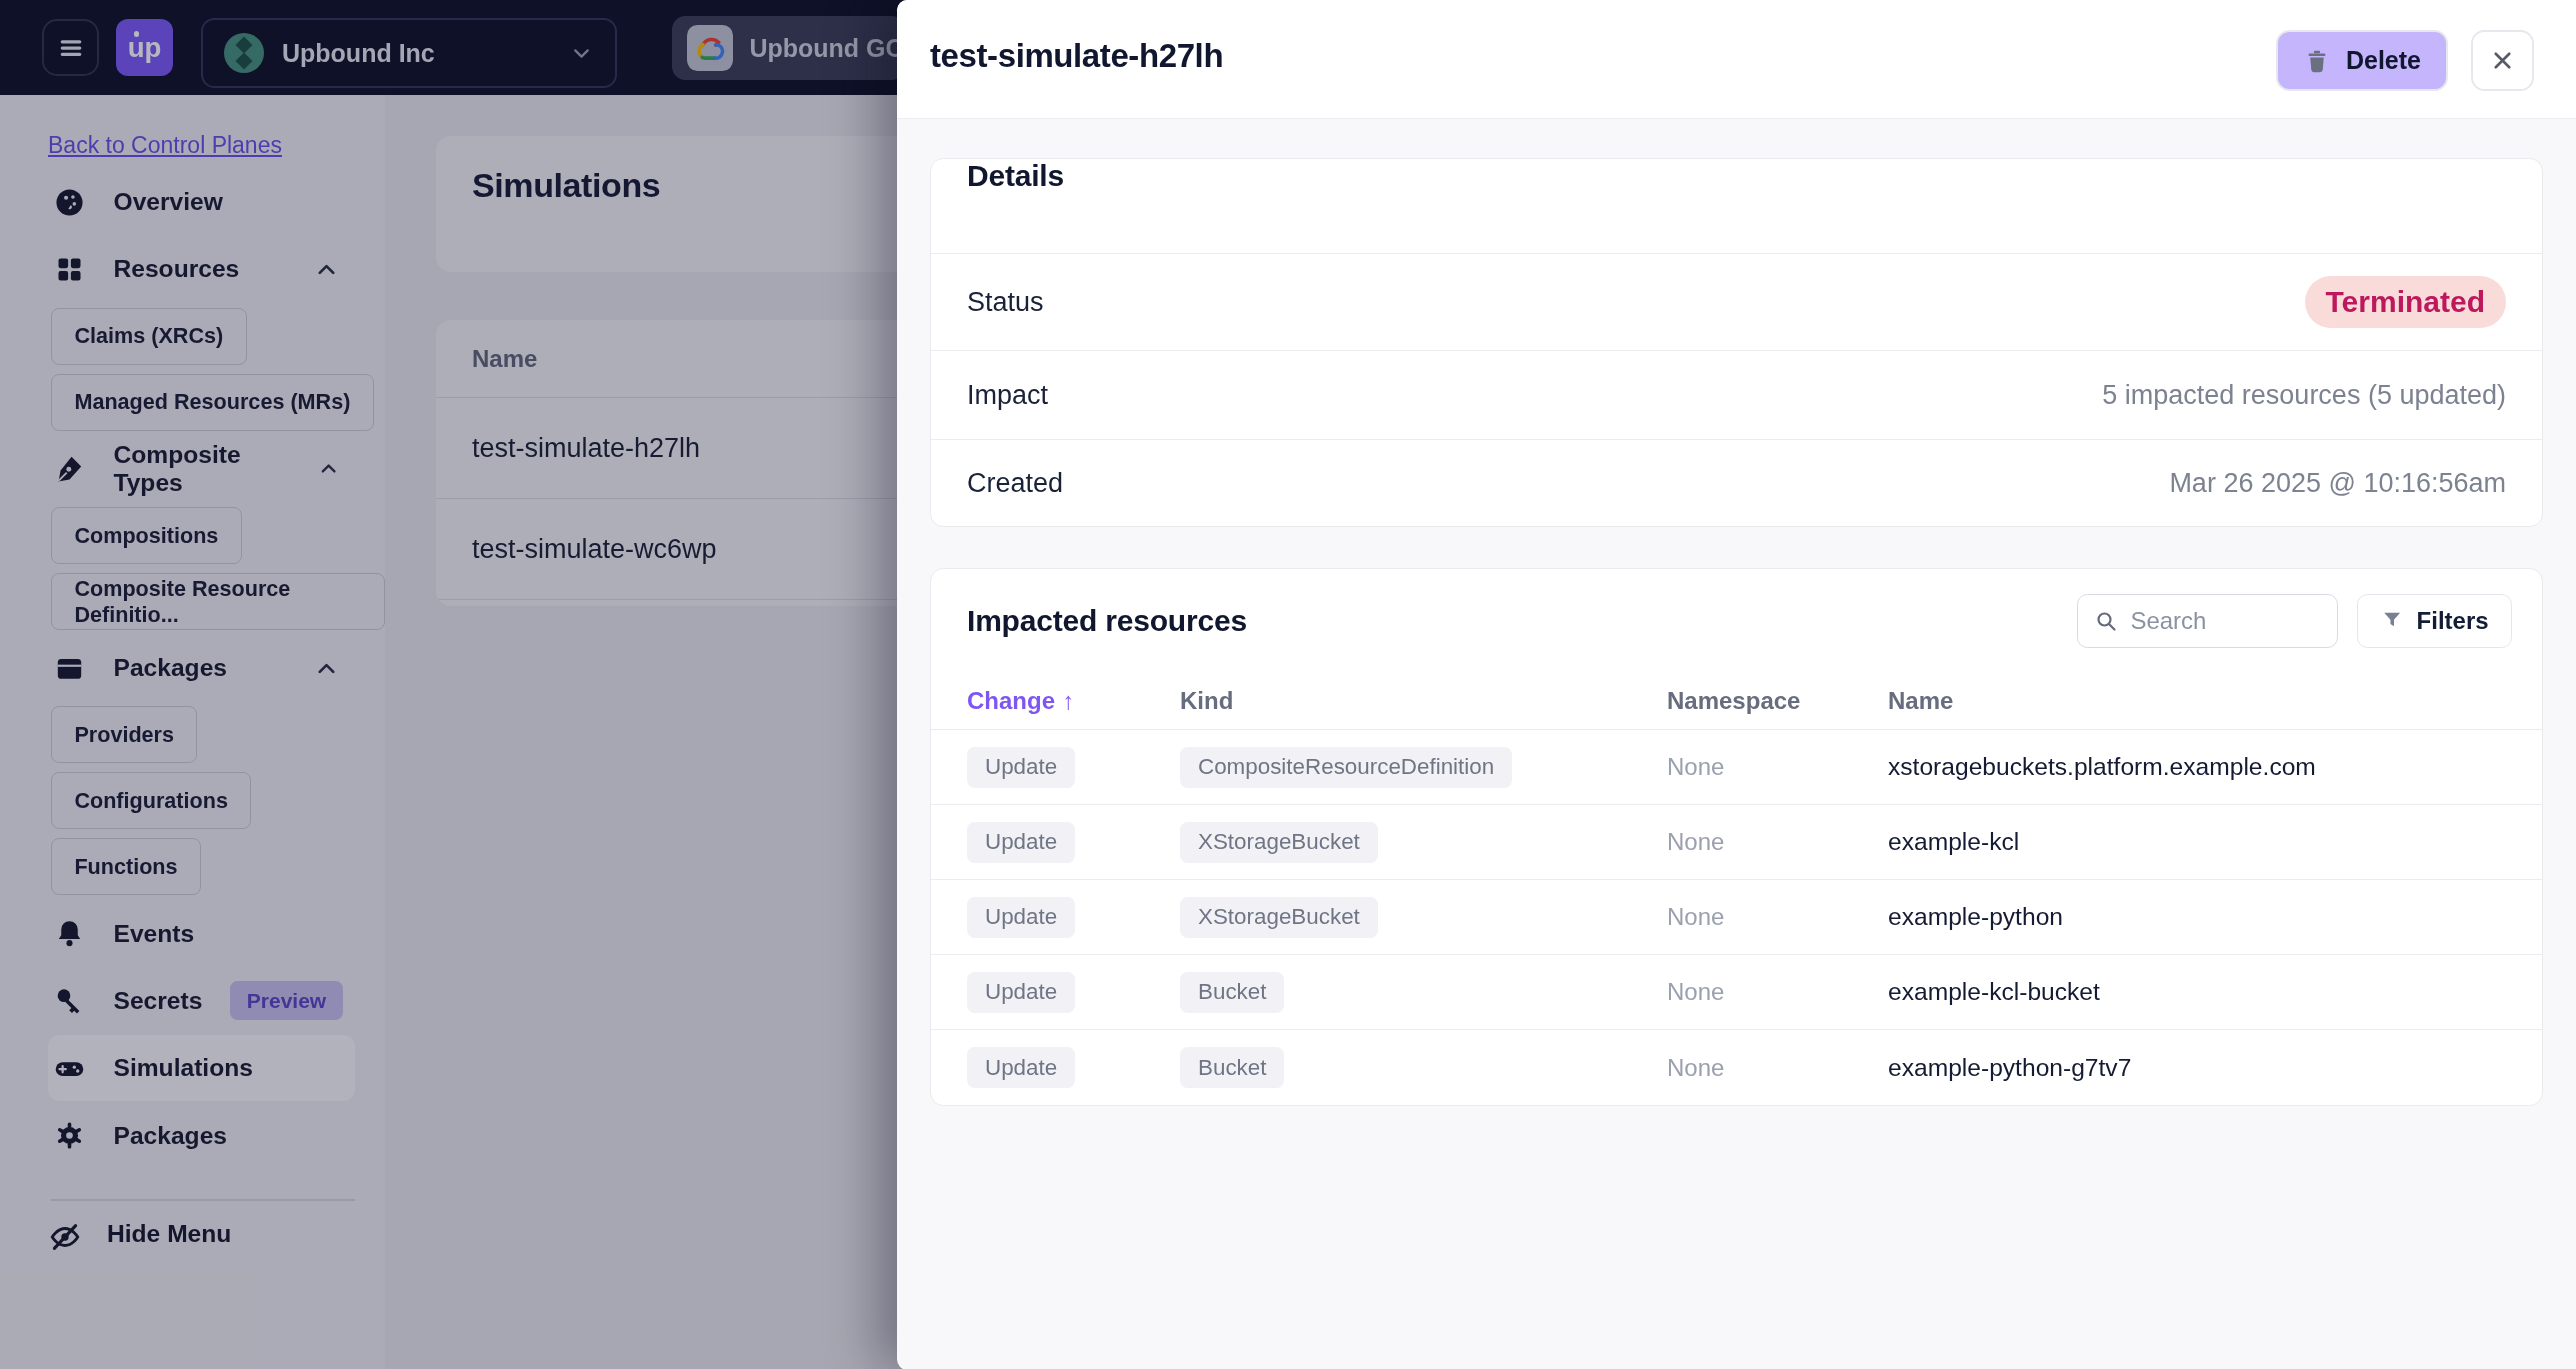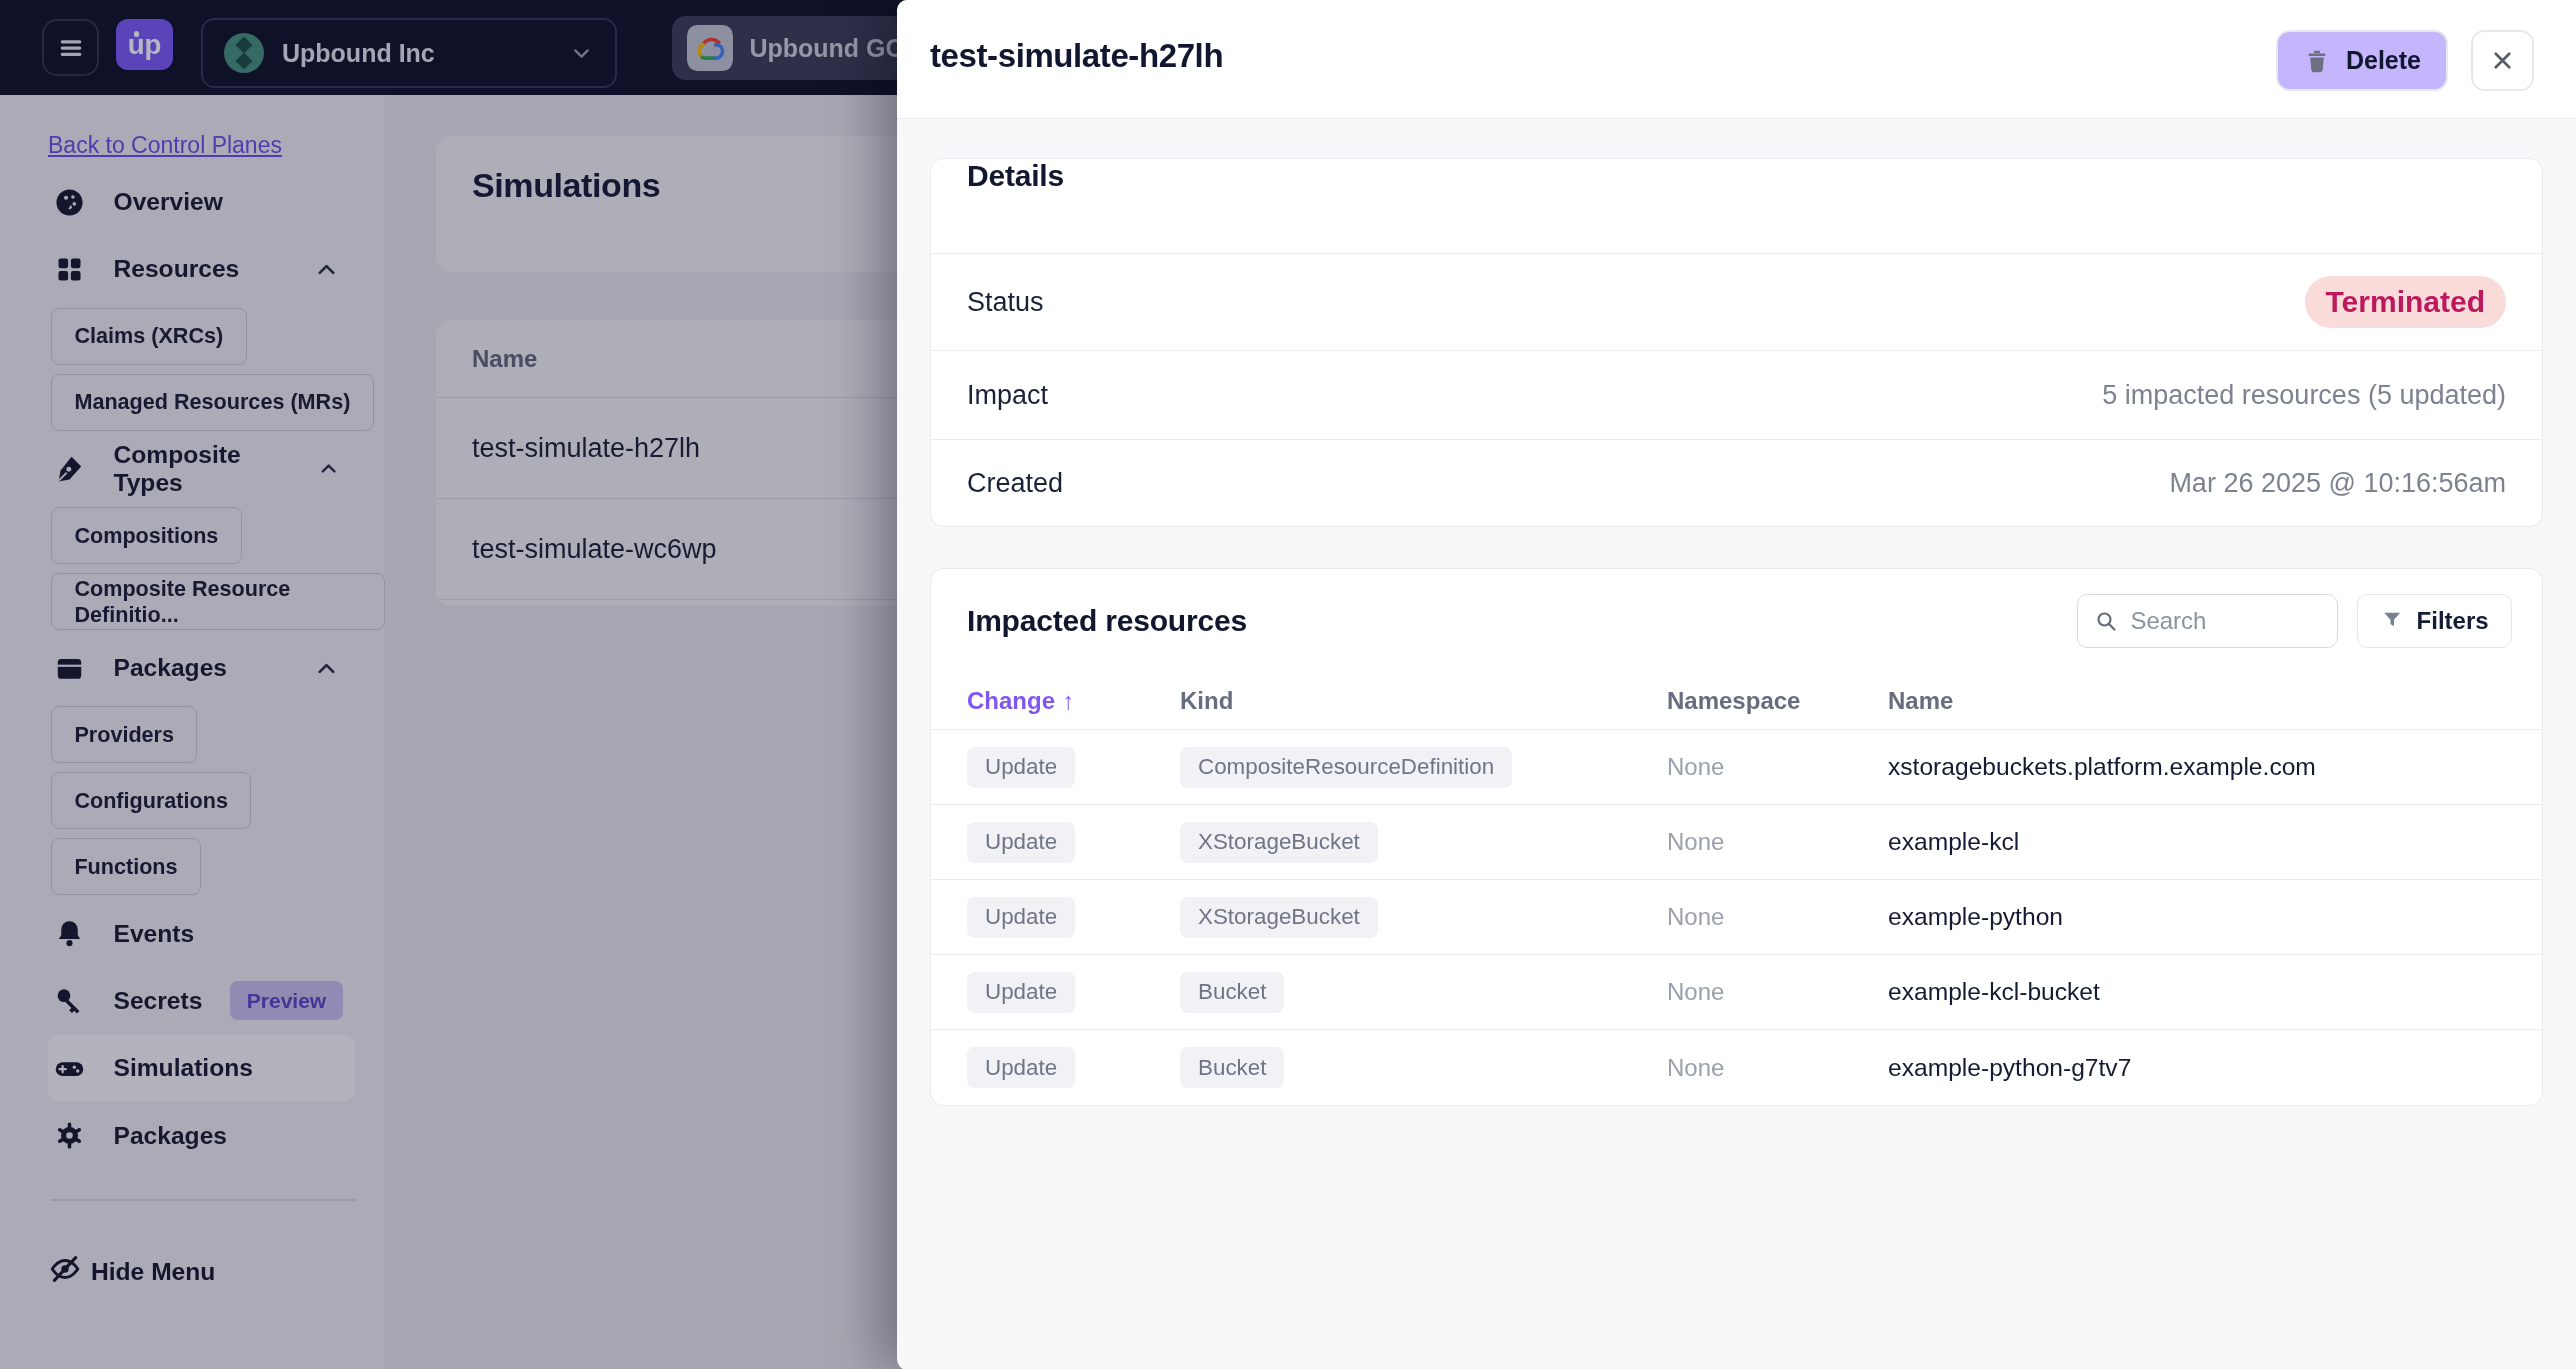--- a/index.html
+++ b/index.html
@@ -6,21 +6,21 @@
   html,body { width:2576px; height:1370px; overflow:hidden; background:#0d1026;
               font-family:"Liberation Sans", sans-serif; }
   .stage { position:absolute; inset:0; width:2576px; height:1370px; overflow:hidden; }
 
   
   .topbar { position:absolute; left:0; top:0; width:2576px; height:95px; background:#0d1026;
             display:flex; align-items:center; z-index:1; }
   .hamburger-btn { position:absolute; left:42px; top:19.4px; width:57px; height:57px; border:2.2px solid #2f3350;
                    border-radius:15px; display:flex; align-items:center; justify-content:center; color:#e2e4ee; }
   .hamburger-btn svg { width:30px; height:30px; }
-  .up-logo { position:absolute; left:116px; top:19.4px; width:57px; height:51px; background:#7b5af7; border-radius:12px;
+  .up-logo { position:absolute; left:116px; top:19.4px; width:57px; height:57px; background:#7b5af7; border-radius:12px;
              display:flex; align-items:center; justify-content:center; color:#fff; font-weight:bold; font-size:27.6px; }
   .up-logo .dot { position:absolute; top:12px; left:18px; width:5.2px; height:5.2px; border-radius:50%; background:#fff; }
   .org-switcher { position:absolute; left:201px; top:18px; width:416px; height:70px; border:2.2px solid #31355a;
                   border-radius:13.4px; display:flex; align-items:center; padding:0 21px; gap:18px; }
   .org-avatar { width:40px; height:40px; border-radius:50%; background:#45907f; position:relative; overflow:hidden; flex:0 0 auto; }
   .org-avatar:before { content:""; position:absolute; left:14px; top:6px; width:12px; height:12px; background:#1e4f44;
                        transform:rotate(45deg); }
   .org-avatar:after  { content:""; position:absolute; left:14px; top:22.4px; width:12px; height:12px; background:#1e4f44;
                        transform:rotate(45deg); }
   .org-label { color:#e4e6ef; font-size:25px; font-weight:bold; flex:1; }
@@ -41,21 +41,21 @@
              font-size:24.6px; font-weight:bold; border-radius:12px; padding:0 15px 0 4.5px; }
   .nav-row .nicon { width:33px; height:33px; flex:0 0 auto; color:#15172d; display:flex; }
   .nav-row .nicon svg { width:33px; height:33px; }
   .nav-row .chev { margin-left:auto; width:27px; height:27px; color:#2a2d45; }
   .nav-row.selected { background:#f7f7fa; }
   .chip { height:57px; margin:4.5px 0; align-self:flex-start; display:flex; align-items:center; padding:0 22.4px;
           border:1.5px solid #c9cad6; border-radius:8px; font-size:21.6px; font-weight:600; color:#1b1d36; margin-left:3px; }
   .preview-badge { margin-left:auto; margin-right:21px; background:#c8bfec; color:#5b44c4; font-size:21px;
                    font-weight:600; padding:7.5px 16.4px; border-radius:7.5px; }
   .sidebar-divider { height:1.5px; background:#d4d4de; margin:30px 30px 0 3px; }
-  .hide-menu-row { height:66px; margin-top:19.4px; display:flex; align-items:flex-end; gap:9px; color:#15172d;
+  .hide-menu-row { height:66px; margin-top:19.4px; display:flex; align-items:flex-start; gap:25px; color:#15172d;
                    font-size:24.6px; font-weight:bold; }
   .hide-menu-row svg { width:34px; height:34px; }
 
   
   .main { position:absolute; left:385px; top:95px; width:2191px; height:1275px; background:#e7e7ed; z-index:1; }
   .main-title-card { position:absolute; left:51px; top:41px; width:1044px; height:136px; background:#f1f1f5;
                      border-radius:15px; padding:30px 0 0 36px; }
   .main-title { font-size:34px; font-weight:800; color:#161a36; letter-spacing:-0.4px; }
   .main-table-card { position:absolute; left:51px; top:225px; width:1044px; height:286px; background:#f1f1f5;
                      border-radius:15px; overflow:hidden; }

